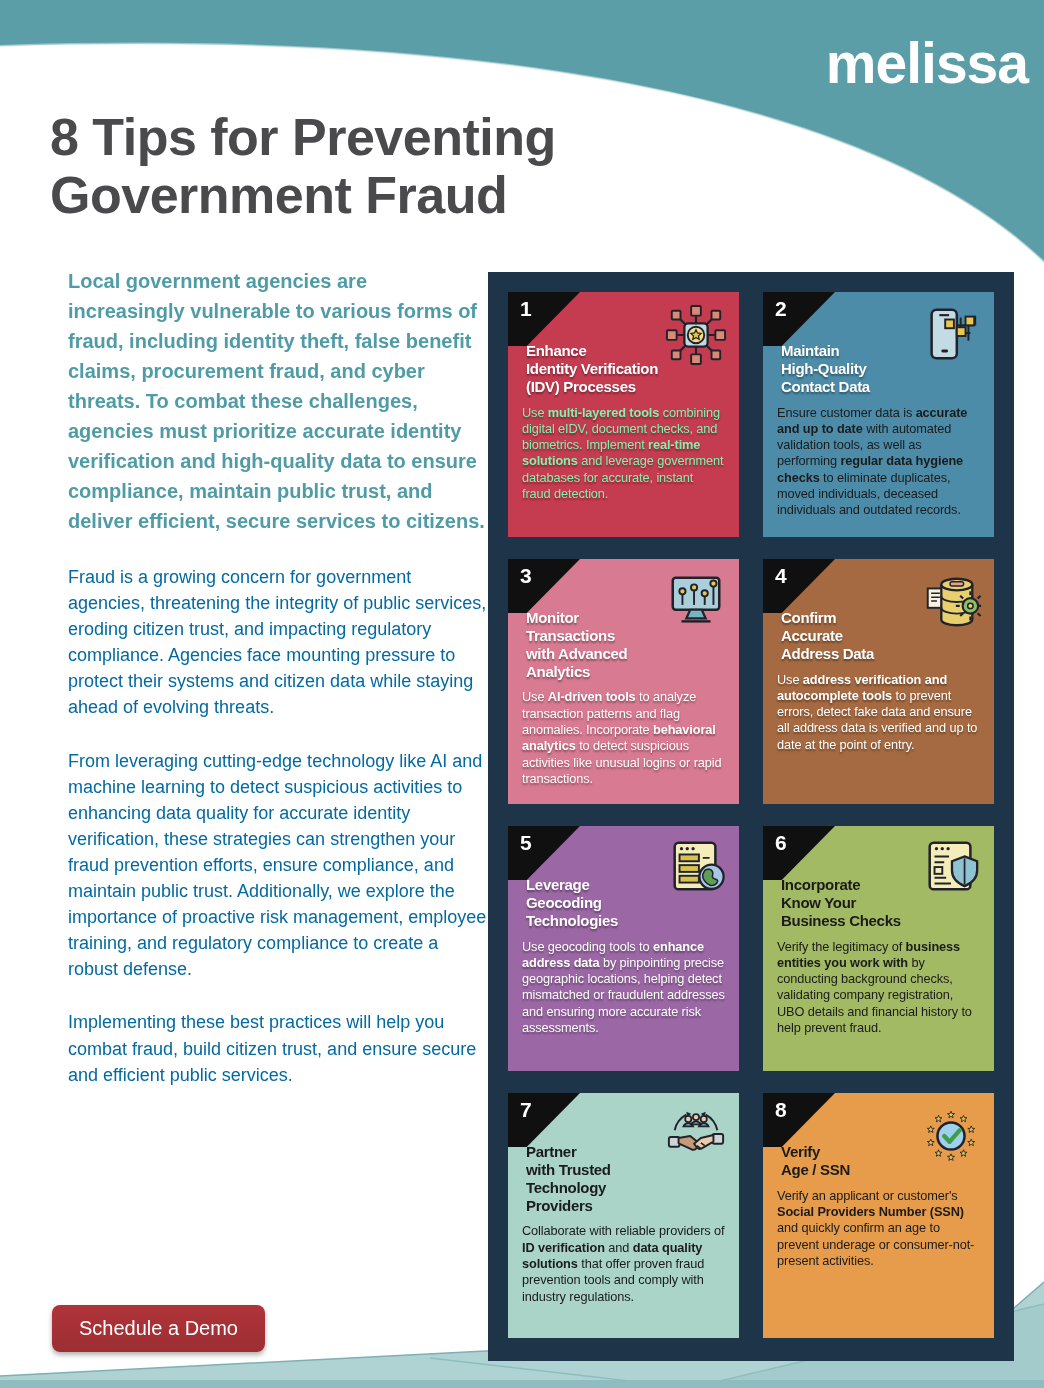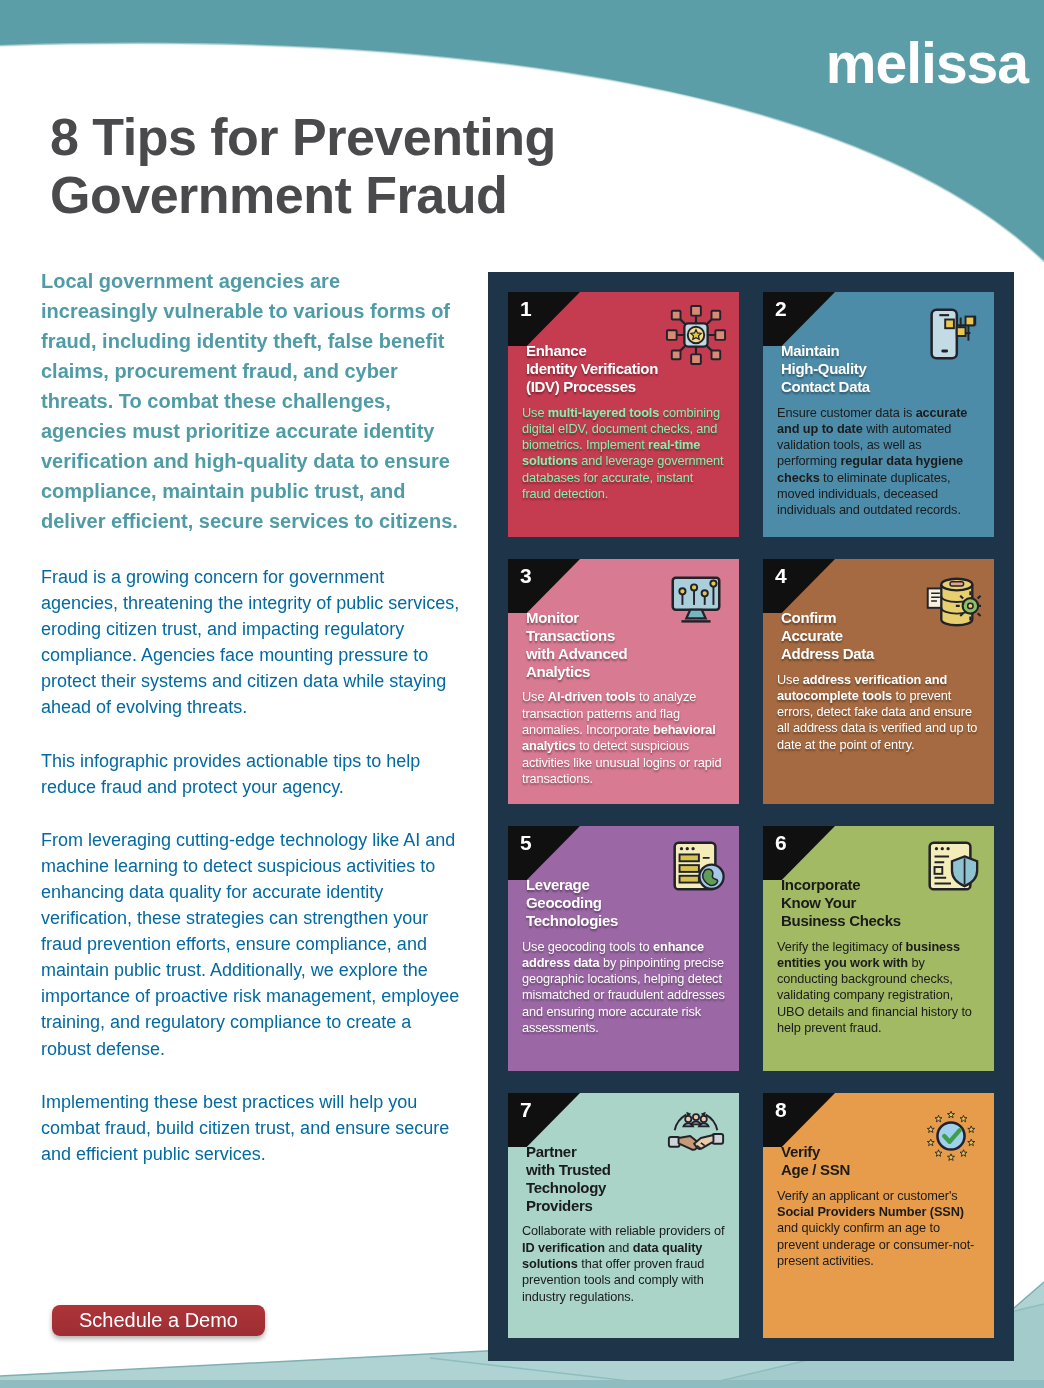--- a/index.html
+++ b/index.html
@@ -11,31 +11,31 @@
   .hero-svg{position:absolute;top:0;left:0;display:block;}
   .logo{
     position:absolute; top:30px; right:16px;
     font-size:57px; font-weight:bold; color:#ffffff; letter-spacing:-1px;
   }
   .main-title{
     position:absolute; left:50px; top:108px; margin:0;
     font-size:52px; line-height:1.12; font-weight:700; color:#4A4A4D;
     letter-spacing:-0.5px; white-space:pre-line;
   }
-  .left-col{position:absolute; left:41px; top:266px; width:420px;}
+  .left-col{position:absolute; left:68px; top:266px; width:420px;}
   .intro{
     margin:0 0 28px; font-size:20px; font-weight:bold; color:#4F9BA6;
     line-height:1.5;
   }
   .para{margin:0 0 27px; font-size:18px; color:#0369a1; line-height:1.45;}
   .cta{
     position:absolute; left:52px; top:1305px;
     background:linear-gradient(#AF3439,#9C2E33); color:#ffffff;
     font-family:"Liberation Sans", sans-serif;
-    font-size:20px; padding:4px 27px; border:none; border-radius:8px;
+    font-size:20px; padding:12px 27px; border:none; border-radius:8px;
     box-shadow:0 3px 5px rgba(0,0,0,.3); cursor:pointer;
   }
   .panel{
     position:absolute; left:488px; top:272px; width:526px; height:1089px;
     background:#1E3448; box-sizing:border-box; padding:20px;
     display:grid; grid-template-columns:1fr 1fr; gap:22px 24px;
     grid-auto-rows:245px; z-index:2;
   }
   .card{position:relative; box-sizing:border-box; padding:12px 14px; overflow:hidden;}
   .corner{
@@ -64,21 +64,20 @@
   </svg>
 
   <div class="logo">melissa</div>
 
   <h1 class="main-title">8 Tips for Preventing
 Government Fraud</h1>
 
   <div class="left-col">
     <p class="intro">Local government agencies are increasingly vulnerable to various forms of fraud, including identity theft, false benefit claims, procurement fraud, and cyber threats. To combat these challenges, agencies must prioritize accurate identity verification and high-quality data to ensure compliance, maintain public trust, and deliver efficient, secure services to citizens.</p>
     <p class="para">Fraud is a growing concern for government agencies, threatening the integrity of public services, eroding citizen trust, and impacting regulatory compliance. Agencies face mounting pressure to protect their systems and citizen data while staying ahead of evolving threats.</p>
-    <p class="para">This infographic provides actionable tips to help reduce fraud and protect your agency.</p>
     <p class="para">From leveraging cutting-edge technology like AI and machine learning to detect suspicious activities to enhancing data quality for accurate identity verification, these strategies can strengthen your fraud prevention efforts, ensure compliance, and maintain public trust. Additionally, we explore the importance of proactive risk management, employee training, and regulatory compliance to create a robust defense.</p>
     <p class="para">Implementing these best practices will help you combat fraud, build citizen trust, and ensure secure and efficient public services.</p>
   </div>
 
   <button class="cta">Schedule a Demo</button>
 
   <section class="panel">
       <article class="card" style="background: rgb(197, 60, 81);">
         <div class="corner">
           <span class="num">1</span>

